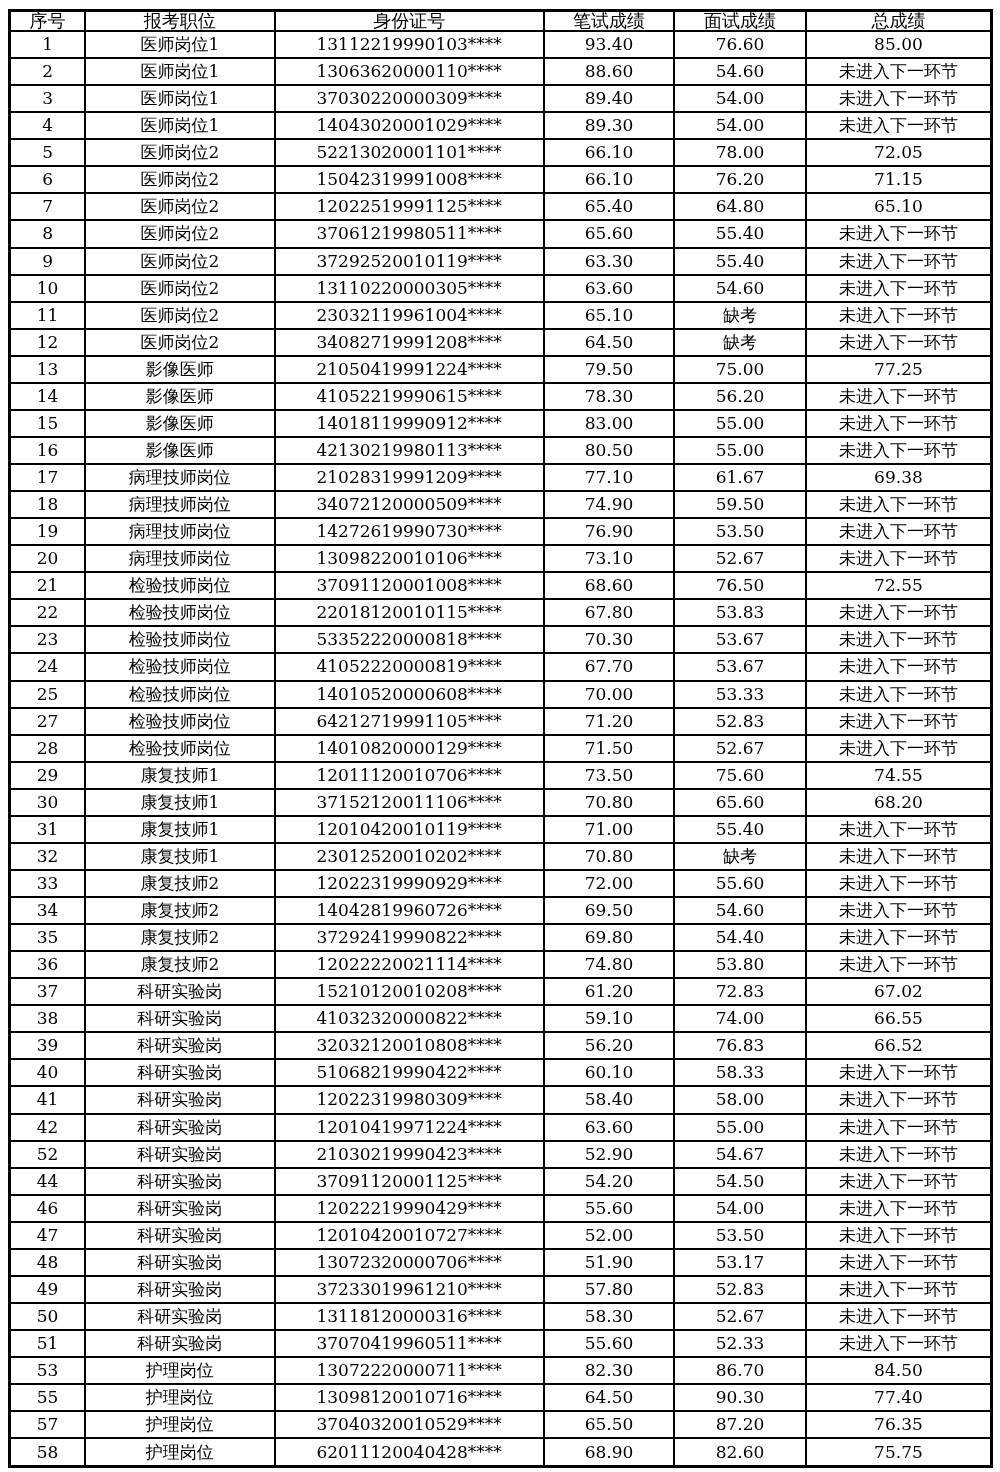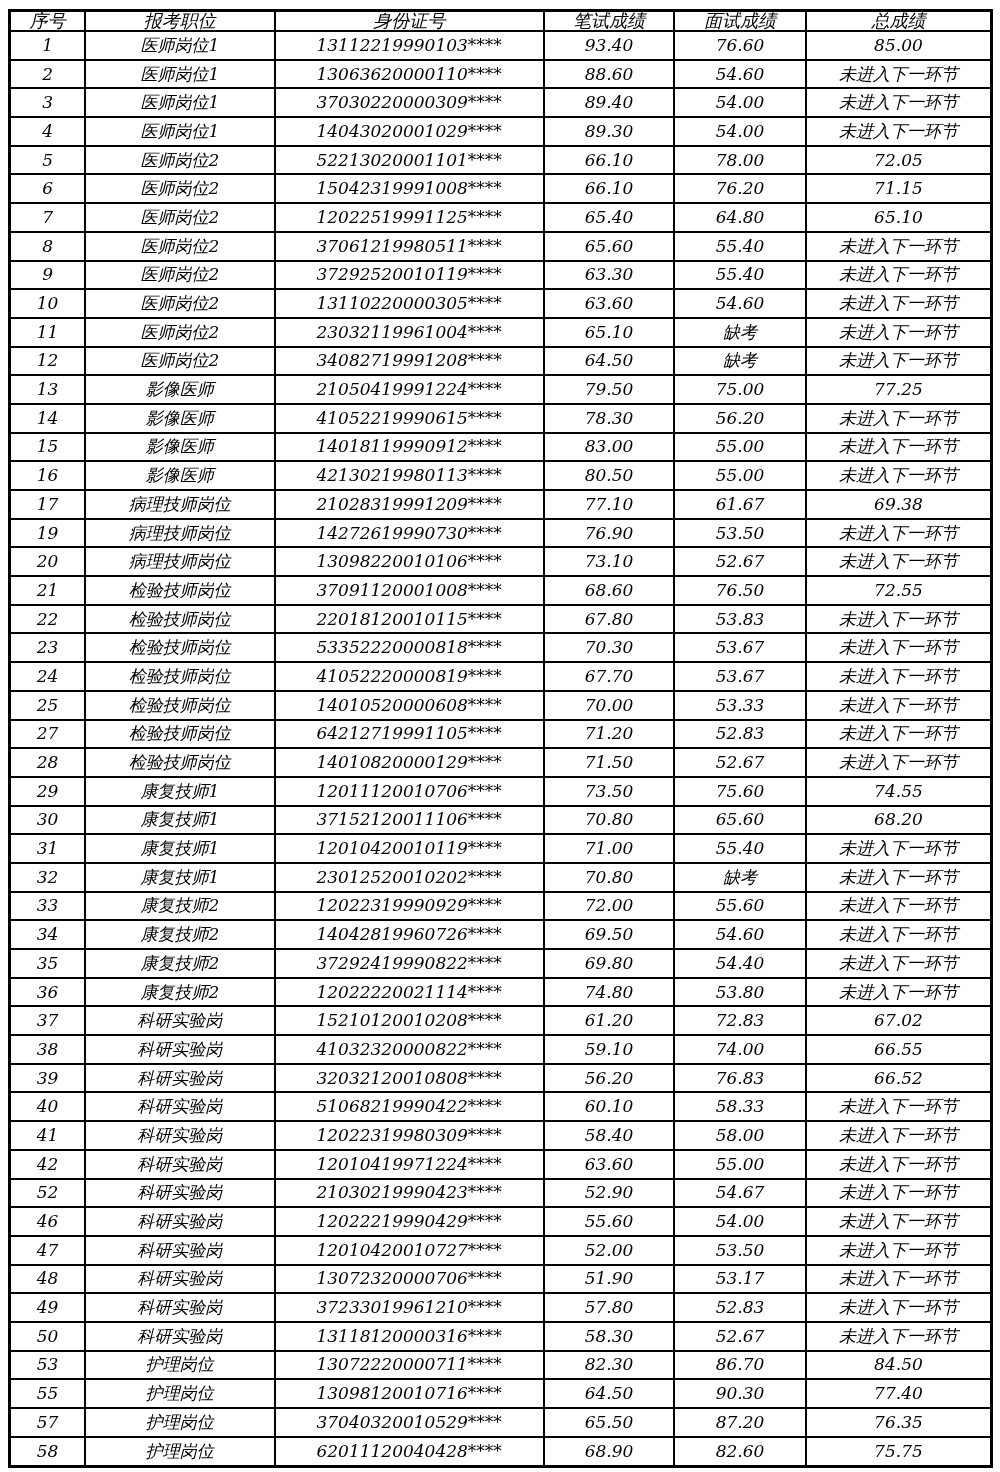--- a/index.html
+++ b/index.html
@@ -32,21 +32,20 @@
     vertical-align: middle;
     font-size: 17px;
     font-weight: normal;
     line-height: 1;
     padding: 0 2px;
     white-space: nowrap;
     overflow: hidden;
   }
   table.score-table {
     border: 3px solid #000000;
-    font-style: italic;
   }
   table.score-table thead th {
     font-size: 18px;
   }
   col.c-no    { width: 7.7%; }
   col.c-pos   { width: 19.3%; }
   col.c-id    { width: 27.4%; }
   col.c-writ  { width: 13.3%; }
   col.c-int   { width: 13.4%; }
   col.c-total { width: 18.9%; }
@@ -205,20 +204,28 @@
         </tr>
         <tr>
           <td>17</td>
           <td>病理技师岗位</td>
           <td>21028319991209****</td>
           <td>77.10</td>
           <td>61.67</td>
           <td>69.38</td>
         </tr>
         <tr>
+          <td>18</td>
+          <td>病理技师岗位</td>
+          <td>34072120000509****</td>
+          <td>74.90</td>
+          <td>59.50</td>
+          <td>未进入下一环节</td>
+        </tr>
+        <tr>
           <td>19</td>
           <td>病理技师岗位</td>
           <td>14272619990730****</td>
           <td>76.90</td>
           <td>53.50</td>
           <td>未进入下一环节</td>
         </tr>
         <tr>
           <td>20</td>
           <td>病理技师岗位</td>
@@ -397,20 +404,28 @@
         </tr>
         <tr>
           <td>52</td>
           <td>科研实验岗</td>
           <td>21030219990423****</td>
           <td>52.90</td>
           <td>54.67</td>
           <td>未进入下一环节</td>
         </tr>
         <tr>
+          <td>44</td>
+          <td>科研实验岗</td>
+          <td>37091120001125****</td>
+          <td>54.20</td>
+          <td>54.50</td>
+          <td>未进入下一环节</td>
+        </tr>
+        <tr>
           <td>46</td>
           <td>科研实验岗</td>
           <td>12022219990429****</td>
           <td>55.60</td>
           <td>54.00</td>
           <td>未进入下一环节</td>
         </tr>
         <tr>
           <td>47</td>
           <td>科研实验岗</td>
@@ -434,20 +449,28 @@
           <td>57.80</td>
           <td>52.83</td>
           <td>未进入下一环节</td>
         </tr>
         <tr>
           <td>50</td>
           <td>科研实验岗</td>
           <td>13118120000316****</td>
           <td>58.30</td>
           <td>52.67</td>
+          <td>未进入下一环节</td>
+        </tr>
+        <tr>
+          <td>51</td>
+          <td>科研实验岗</td>
+          <td>37070419960511****</td>
+          <td>55.60</td>
+          <td>52.33</td>
           <td>未进入下一环节</td>
         </tr>
         <tr>
           <td>53</td>
           <td>护理岗位</td>
           <td>13072220000711****</td>
           <td>82.30</td>
           <td>86.70</td>
           <td>84.50</td>
         </tr>

